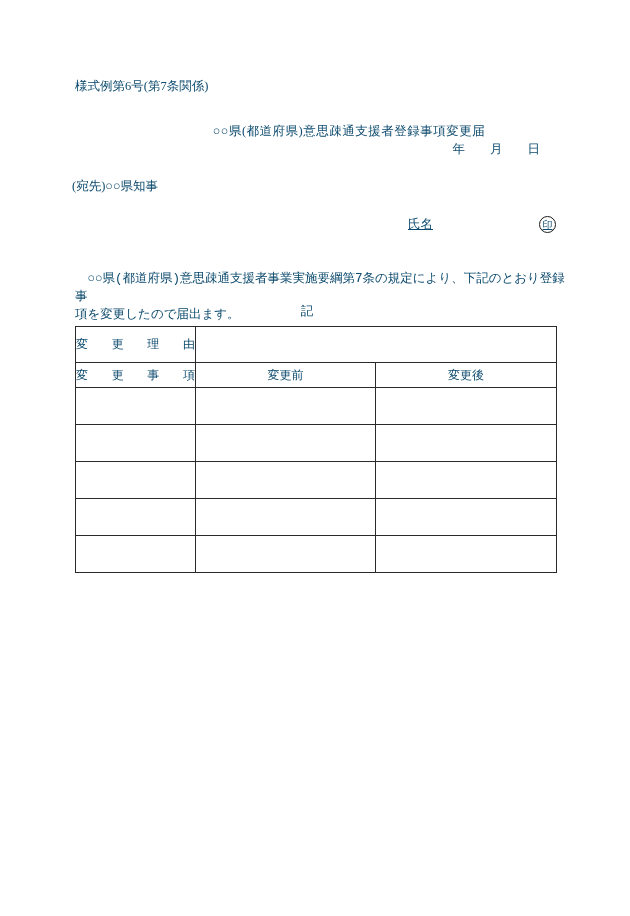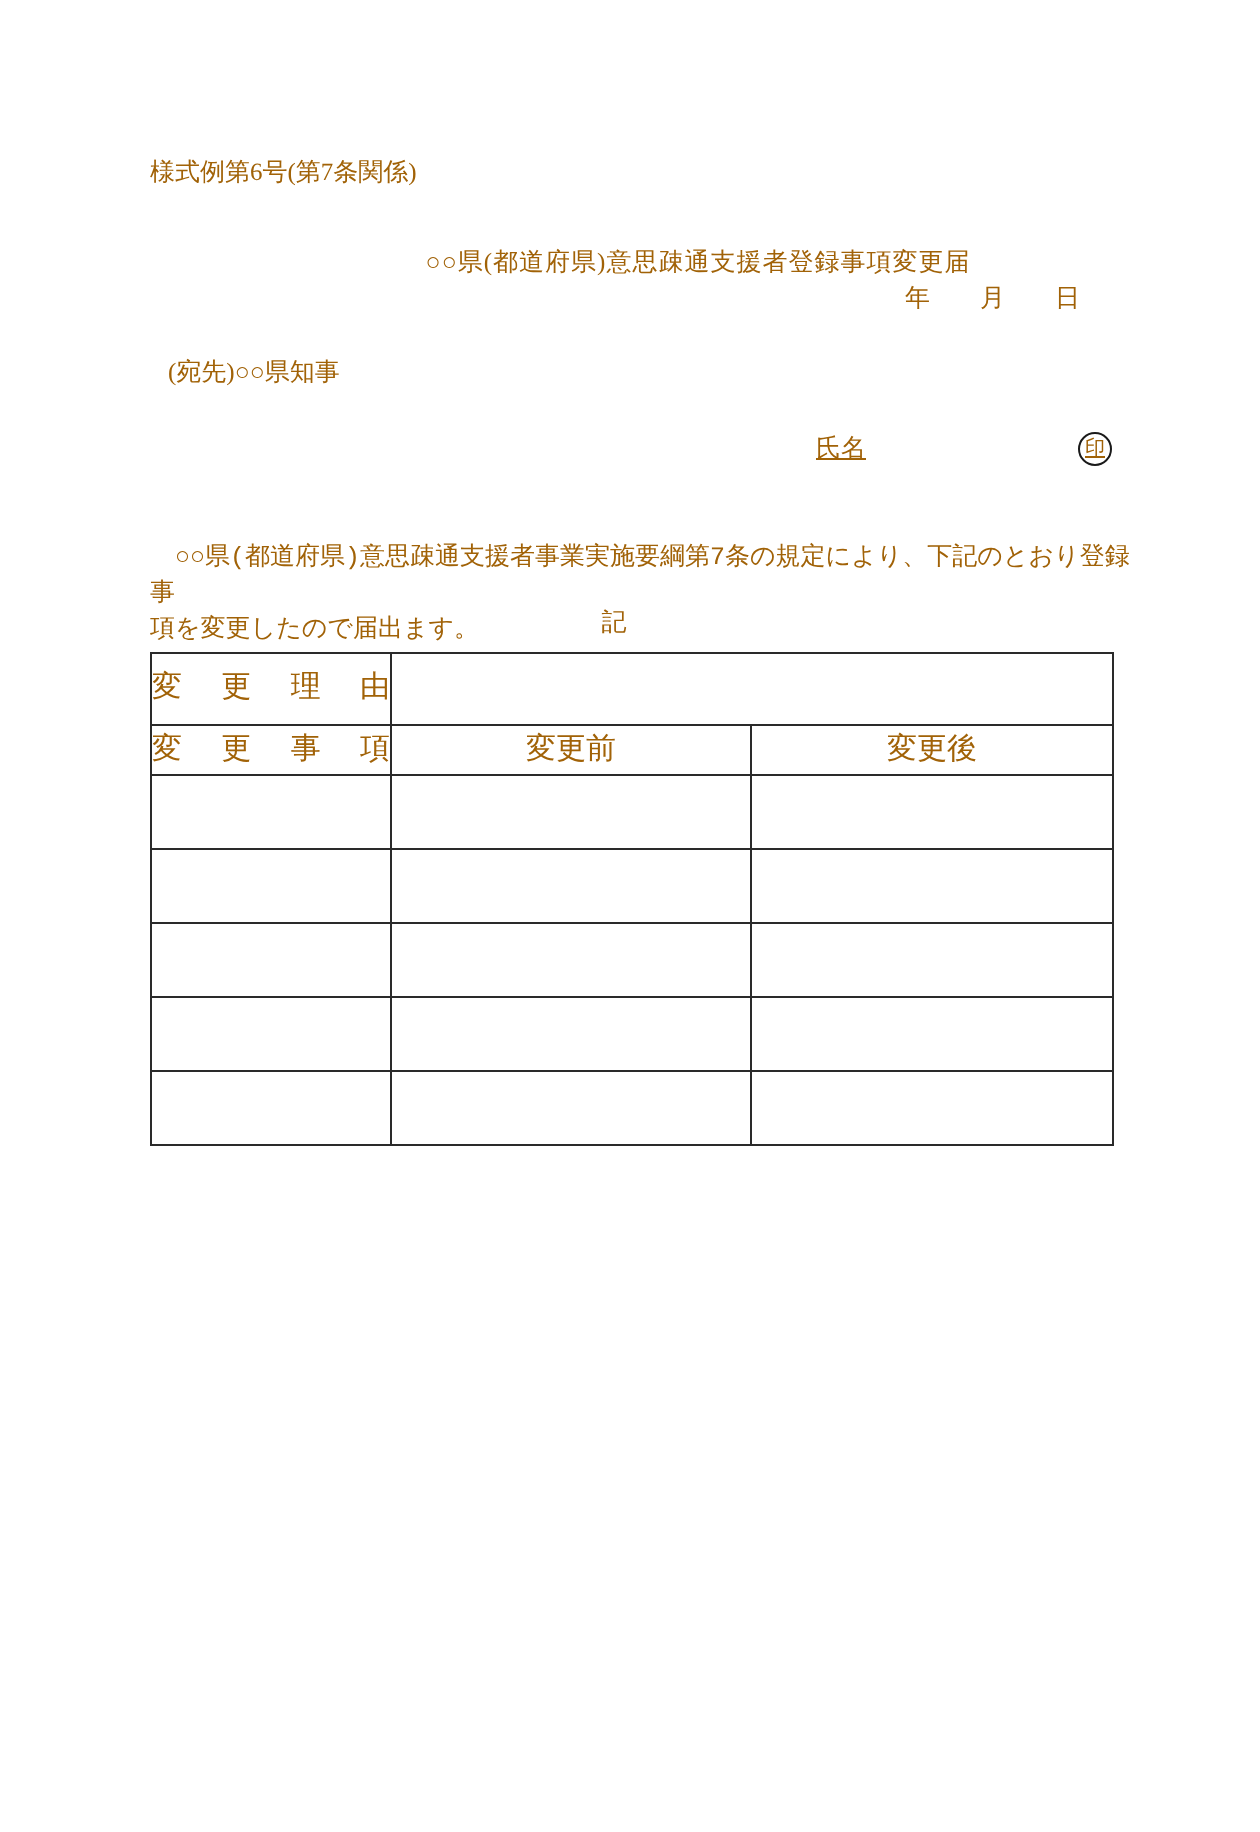--- a/index.html
+++ b/index.html
@@ -5,21 +5,21 @@
   html, body {
     margin: 0;
     padding: 0;
     background: #ffffff;
   }
   .page {
     position: relative;
     width: 614px;
     height: 916px;
     background: #ffffff;
-    color: #a16207;
+    color: #0c4a6e;
     font-family: "Liberation Serif", "DejaVu Serif", serif;
     font-size: 12.5px;
     line-height: 1.4;
     overflow: hidden;
   }
   .form-number {
     position: absolute;
     top: 78px;
     left: 75px;
   }
@@ -35,21 +35,21 @@
   .date-top {
     position: absolute;
     top: 141px;
     left: 0;
     width: 540px;
     text-align: right;
   }
   .addressee {
     position: absolute;
     top: 178px;
-    left: 84px;
+    left: 72px;
   }
   .name-row {
     position: absolute;
     top: 216px;
     left: 408px;
     width: 148px;
     display: flex;
     justify-content: space-between;
     align-items: center;
     text-decoration: underline;
@@ -81,21 +81,21 @@
     width: 100%;
     text-align: center;
   }
   table.change-table {
     position: absolute;
     top: 326px;
     left: 75px;
     width: 481px;
     border-collapse: collapse;
     table-layout: fixed;
-    font-size: 15px;
+    font-size: 12px;
   }
   table.change-table td {
     border: 1px solid #2a2a2a;
     padding: 0;
     vertical-align: middle;
   }
   .col1 { width: 120px; }
   .col2 { width: 180px; }
   .col3 { width: 181px; }
   td.label-cell { padding: 0 10px; }

